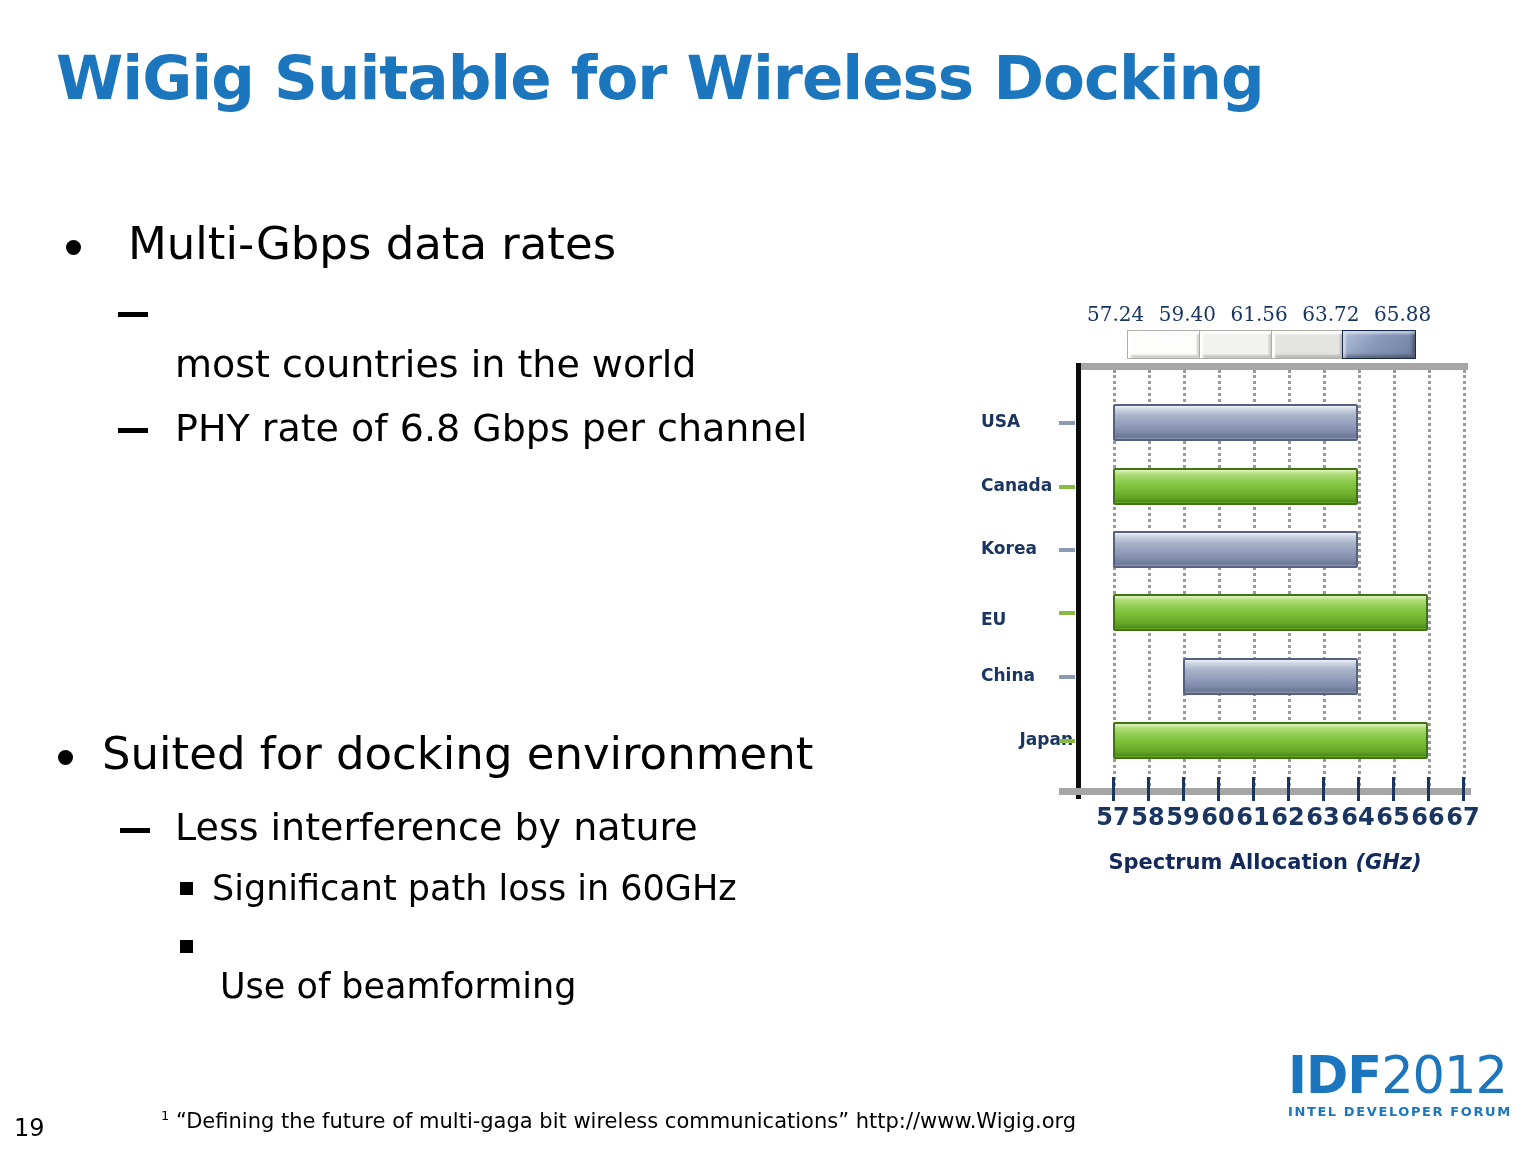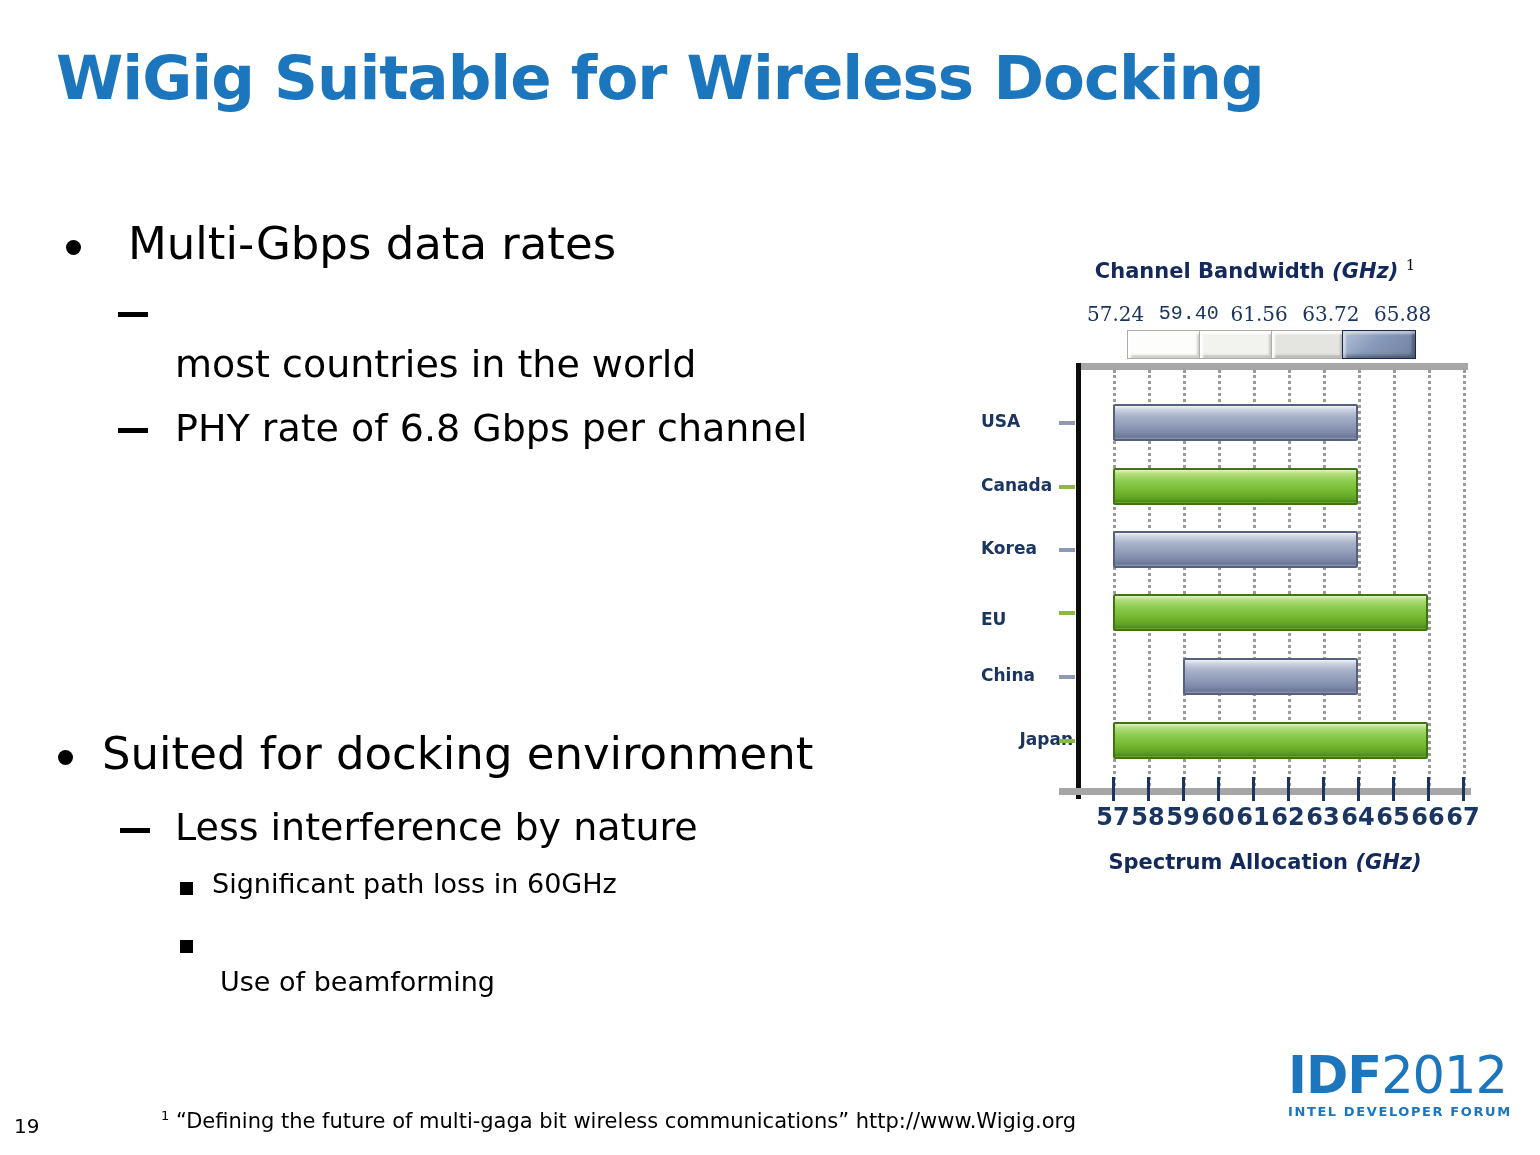--- a/index.html
+++ b/index.html
@@ -12,31 +12,31 @@
 
   
   .slide-title{
     position:absolute;left:56px;top:44px;width:1440px;margin:0;
     font-size:61px;font-weight:bold;color:#1b76bd;letter-spacing:-1px;line-height:1.1;
   }
 
   
   .t-l1{font-size:45px;line-height:1.15;}
   .t-l2{font-size:38px;line-height:1.15;}
-  .t-l3{font-size:27px;line-height:1.15;}
+  .t-l3{font-size:35px;line-height:1.15;}
 
   
   .dot-icon{width:15px;height:15px;border-radius:50%;background:#000;display:block;}
   .dash-icon{width:30px;height:5px;background:#000;display:block;}
   .square-icon{width:13px;height:13px;background:#000;display:block;}
 
   
   .footnote{font-size:21px;color:#000;}
   .footnote sup{font-size:13px;}
-  .pagenum{font-size:20px;color:#000;}
+  .pagenum{font-size:24px;color:#000;}
 
   
   .logo{position:absolute;left:1288px;top:1050px;width:230px;color:#1b76bd;}
   .logo-top{font-size:51px;line-height:1;letter-spacing:-1px;white-space:nowrap;}
   .logo-top .idf{font-weight:800;}
   .logo-top .year{font-weight:400;}
   .logo-sub{font-size:13px;font-weight:bold;letter-spacing:1.6px;margin-top:3px;white-space:nowrap;}
 
   
   .chart{position:absolute;left:955px;top:250px;width:570px;height:650px;}
@@ -104,25 +104,24 @@
   <span class="abs dash-icon" style="left:120px;top:828px;"></span>
   <span class="abs t-l2 nowrap" style="left:175px;top:806px;">Less interference by nature</span>
 
   <span class="abs square-icon" style="left:180px;top:882px;"></span>
   <span class="abs t-l3 nowrap" style="left:212px;top:868px;">Significant path loss in 60GHz</span>
 
   <span class="abs square-icon" style="left:180px;top:940px;"></span>
   <span class="abs t-l3 nowrap" style="left:220px;top:926px;margin-top:40px;">Use of beamforming</span>
 
   <div class="chart">
-    <div class="chart-title"><span>Channel Bandwidth</span>&nbsp;<span class="unit">(GHz)</span>&nbsp;<sup>1</sup></div>
 
     <div id="legend-nums">
         <div class="legend-num" style="left: 132px;">57.24</div>
-        <div class="legend-num" style="left: 203.75px; font-family: Liberation Mono, monospace;">59.40</div>
+        <div class="legend-num" style="left: 203.75px;">59.40</div>
         <div class="legend-num" style="left: 275.5px;">61.56</div>
         <div class="legend-num" style="left: 347.25px;">63.72</div>
         <div class="legend-num" style="left: 419px;">65.88</div>
       </div>
     <div id="legend-cells">
         <div class="legend-cell" style="left: 172px; width: 71.75px; background: rgb(253, 253, 252);"></div>
         <div class="legend-cell" style="left: 243.75px; width: 71.75px; background: rgb(242, 242, 239);"></div>
         <div class="legend-cell" style="left: 315.5px; width: 71.75px; background: rgb(228, 228, 224);"></div>
         <div class="legend-cell blue" style="left: 387.25px; width: 71.75px;"></div>
       </div>

